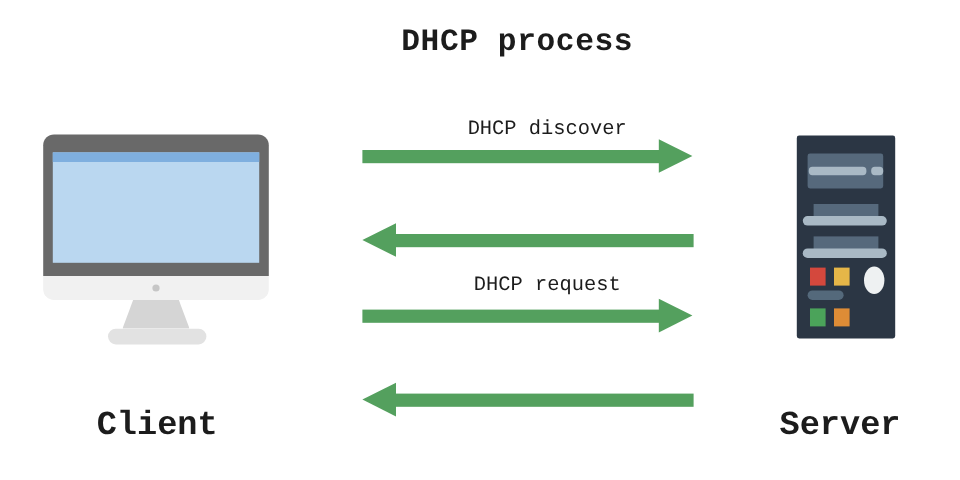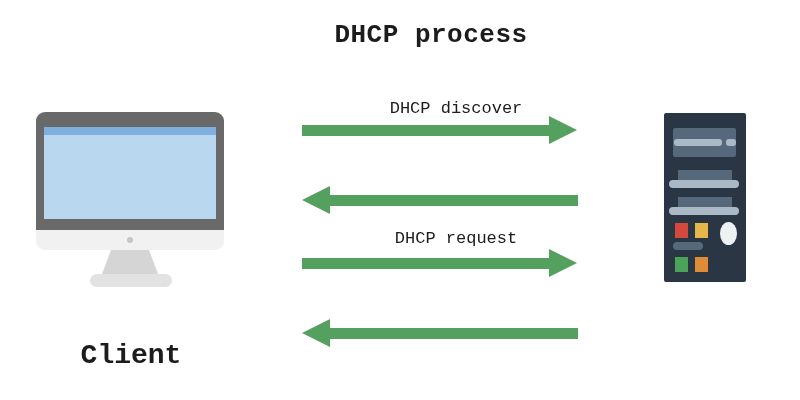--- a/index.html
+++ b/index.html
@@ -87,20 +87,21 @@
     <div class="s-pill s-pill1"></div>
     <div class="s-bay s-bay2"></div>
     <div class="s-pill s-pill2"></div>
     <div class="s-led s-led-red"></div>
     <div class="s-led s-led-yellow"></div>
     <div class="s-oval"></div>
     <div class="s-gray-pill"></div>
     <div class="s-led s-led-green"></div>
     <div class="s-led s-led-orange"></div>
   </div>
+  <div class="node-label server-label">Server</div>
 
   <div class="msg-label lbl1">DHCP discover</div>
   <div class="shaft sh1"></div>
   <div class="head head-right hd1"></div>
 
   <div class="head head-left hd2"></div>
   <div class="shaft sh2"></div>
 
   <div class="msg-label lbl3">DHCP request</div>
   <div class="shaft sh3"></div>

